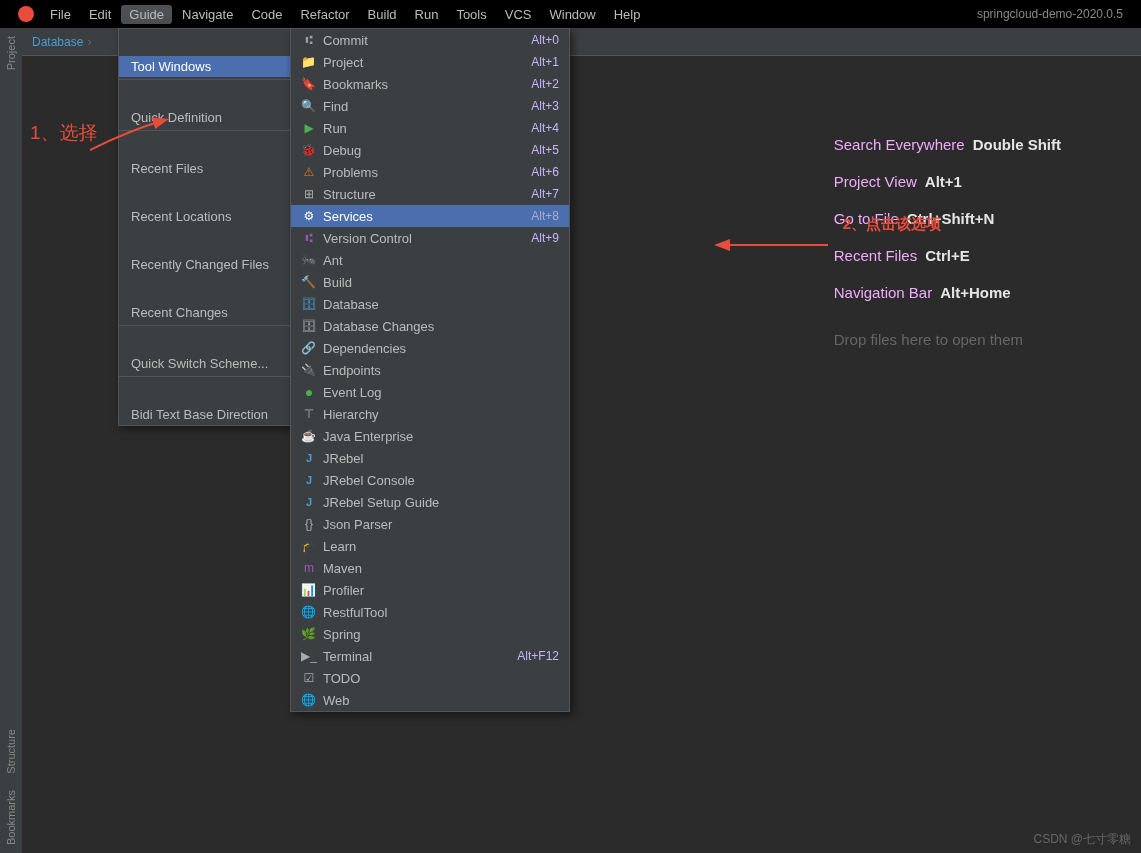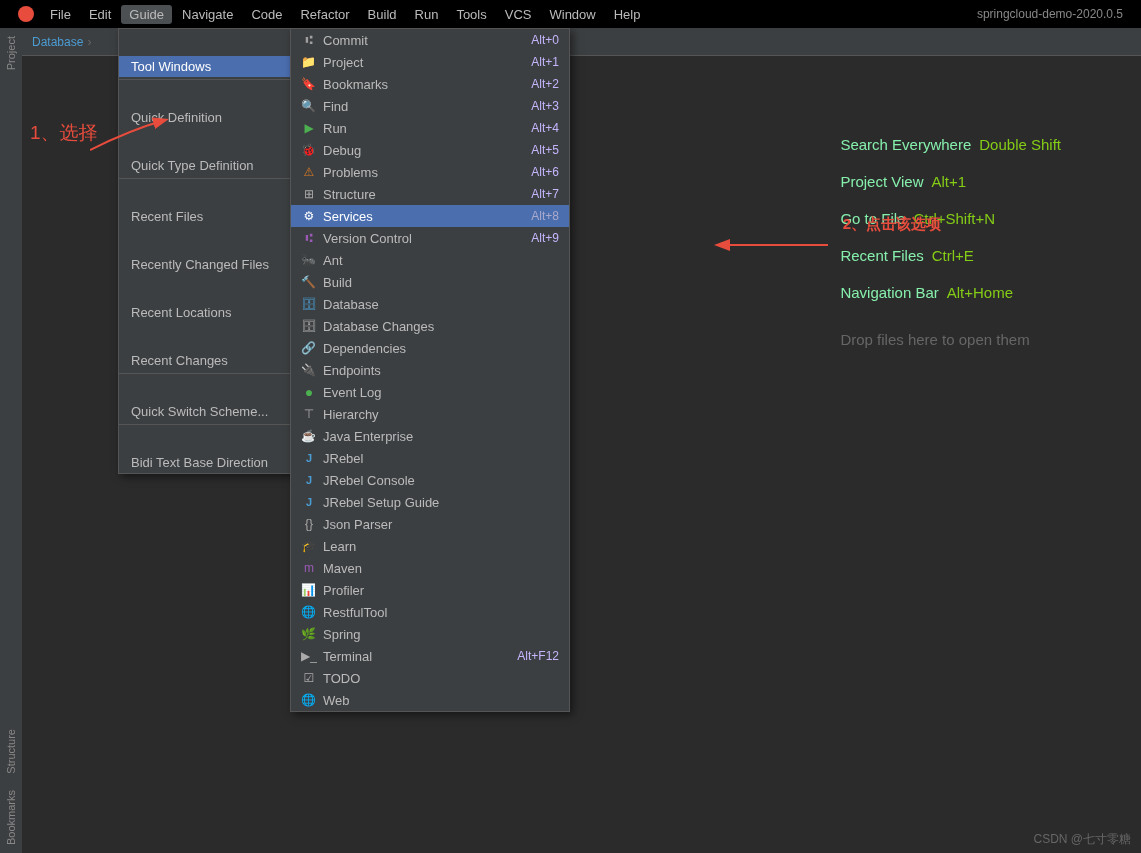--- a/index.html
+++ b/index.html
@@ -111,22 +111,22 @@
       display: flex;
       flex-direction: column;
       gap: 20px;
     }
     .hint-row {
       display: flex;
       align-items: center;
       gap: 8px;
       font-size: 15px;
     }
-    .hint-label { color: #86efac; }
-    .hint-key { color: #84cc16; font-weight: 400; }
+    .hint-label { color: #f0abfc; }
+    .hint-key { color: #e5e5e5; font-weight: 700; }
 
     .drop-text {
       color: #666;
       font-size: 15px;
       margin-top: 10px;
     }
 
     
     .annotation {
       position: absolute;
@@ -324,36 +324,32 @@
 
     <div class="view-menu-item active-item">
       <span class="view-menu-item-label">Tool Windows</span>
       <span class="submenu-arrow">▶</span>
     </div>
     <div style="border-top:1px solid #555; margin: 2px 0;"></div>
     <div class="view-menu-item">
       <span class="view-menu-item-label">Quick Definition</span>
       <span class="view-menu-item-shortcut">Ctrl+Shift+I</span>
     </div>
-    <div class="view-menu-item">
-      <span class="view-menu-item-label">Quick Type Definition</span>
-      <span class="view-menu-item-shortcut"></span>
-    </div>
     <div style="border-top:1px solid #555; margin: 2px 0;"></div>
     <div class="view-menu-item">
       <span class="view-menu-item-label">Recent Files</span>
       <span class="view-menu-item-shortcut">Ctrl+E</span>
     </div>
     <div class="view-menu-item">
+      <span class="view-menu-item-label">Recent Locations</span>
+      <span class="view-menu-item-shortcut">Ctrl+Shift+E</span>
+    </div>
+    <div class="view-menu-item">
       <span class="view-menu-item-label">Recently Changed Files</span>
       <span class="view-menu-item-shortcut"></span>
-    </div>
-    <div class="view-menu-item">
-      <span class="view-menu-item-label">Recent Locations</span>
-      <span class="view-menu-item-shortcut">Ctrl+Shift+E</span>
     </div>
     <div class="view-menu-item">
       <span class="view-menu-item-label">Recent Changes</span>
       <span class="view-menu-item-shortcut">Alt+Shift+C</span>
     </div>
     <div style="border-top:1px solid #555; margin: 2px 0;"></div>
     <div class="view-menu-item">
       <span class="view-menu-item-label">Quick Switch Scheme...</span>
       <span class="view-menu-item-shortcut">Ctrl+`</span>
     </div>

